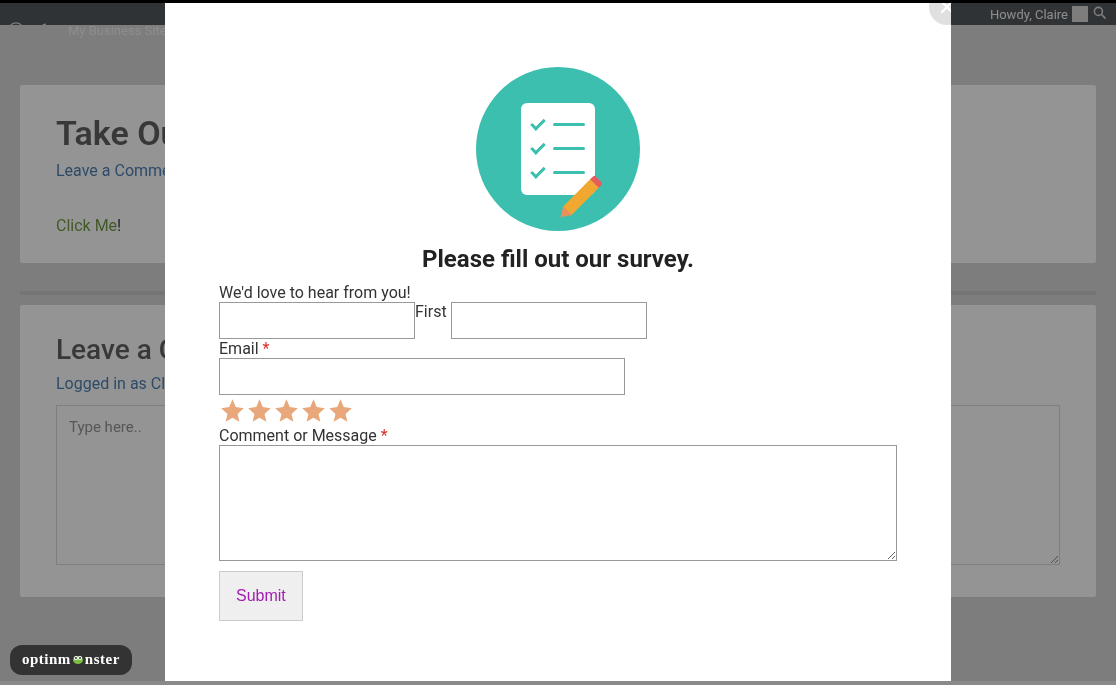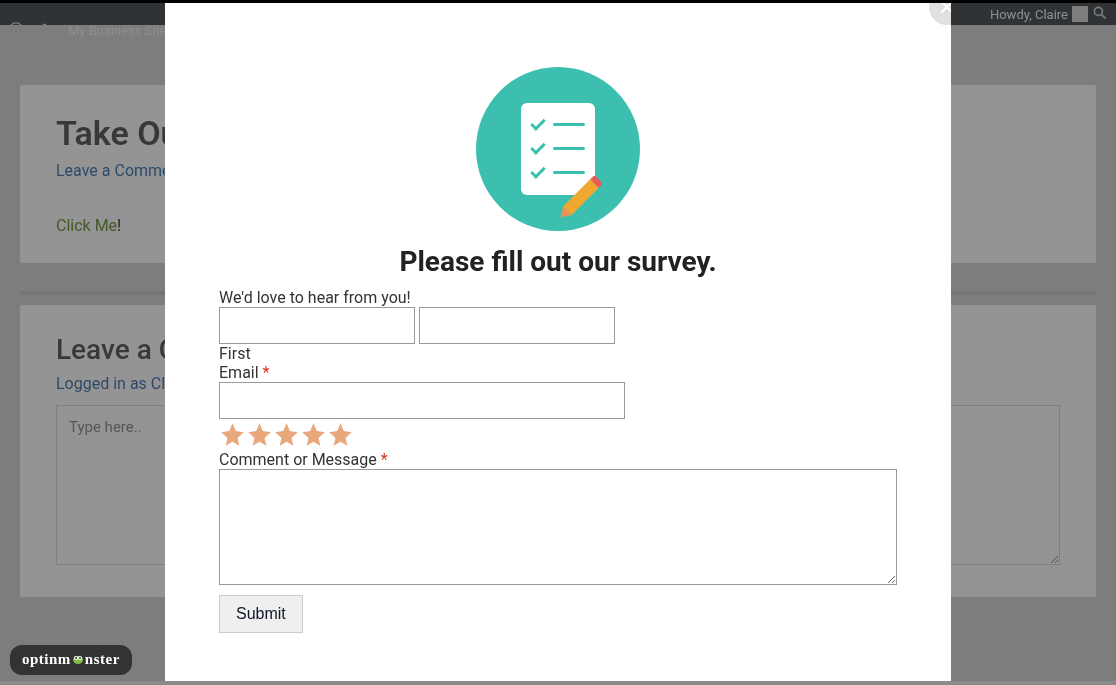--- a/index.html
+++ b/index.html
@@ -182,39 +182,39 @@
       right: -4px;
       top: 0;
       width: 6px;
       height: 12px;
       background: #e85c5c;
       border-radius: 0 2px 2px 0;
     }
 
     .modal-title {
       text-align: center;
-      font-size: 28px;
+      font-size: 24px;
       font-weight: 700;
       color: #222;
       margin-top: 14px;
       margin-bottom: 10px;
     }
     .form-intro {
       font-size: 16px;
       color: #333;
       margin-bottom: 0;
     }
     .field-label {
       font-size: 16px;
       color: #333;
       display: block;
     }
     .req { color: #d93025; }
     .name-row { display: flex; gap: 4px; }
-    .name-col { display: flex; flex-direction: column; }
+    .name-col { display: flex; }
     .text-input {
       width: 196px;
       height: 37px;
       border: 1px solid #999;
       padding: 4px 8px;
       font-size: 15px;
     }
     .sublabel { font-size: 16px; color: #333; }
     .email-input {
       width: 406px;
@@ -229,26 +229,26 @@
       width: 678px;
       height: 116px;
       border: 1px solid #999;
       resize: both;
       font-family: inherit;
       font-size: 15px;
       padding: 6px;
     }
     .submit-btn {
       margin-top: 6px;
-      padding: 9px 16px;
+      padding: 15px 16px;
       font-size: 16px;
       background: #efefef;
       border: 1px solid #ccc;
       cursor: pointer;
-      color: #0f172a;
+      color: #a21caf;
     }
 
     
     .om-badge {
       position: absolute;
       left: 10px;
       bottom: 10px;
       background: #333;
       color: #fff;
       font-weight: 700;

